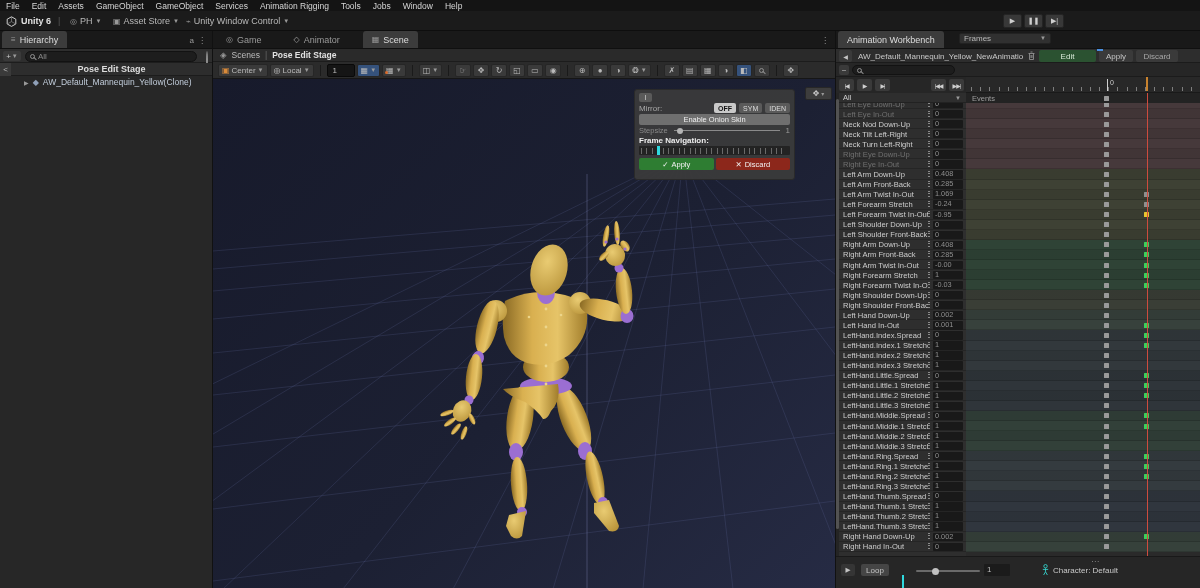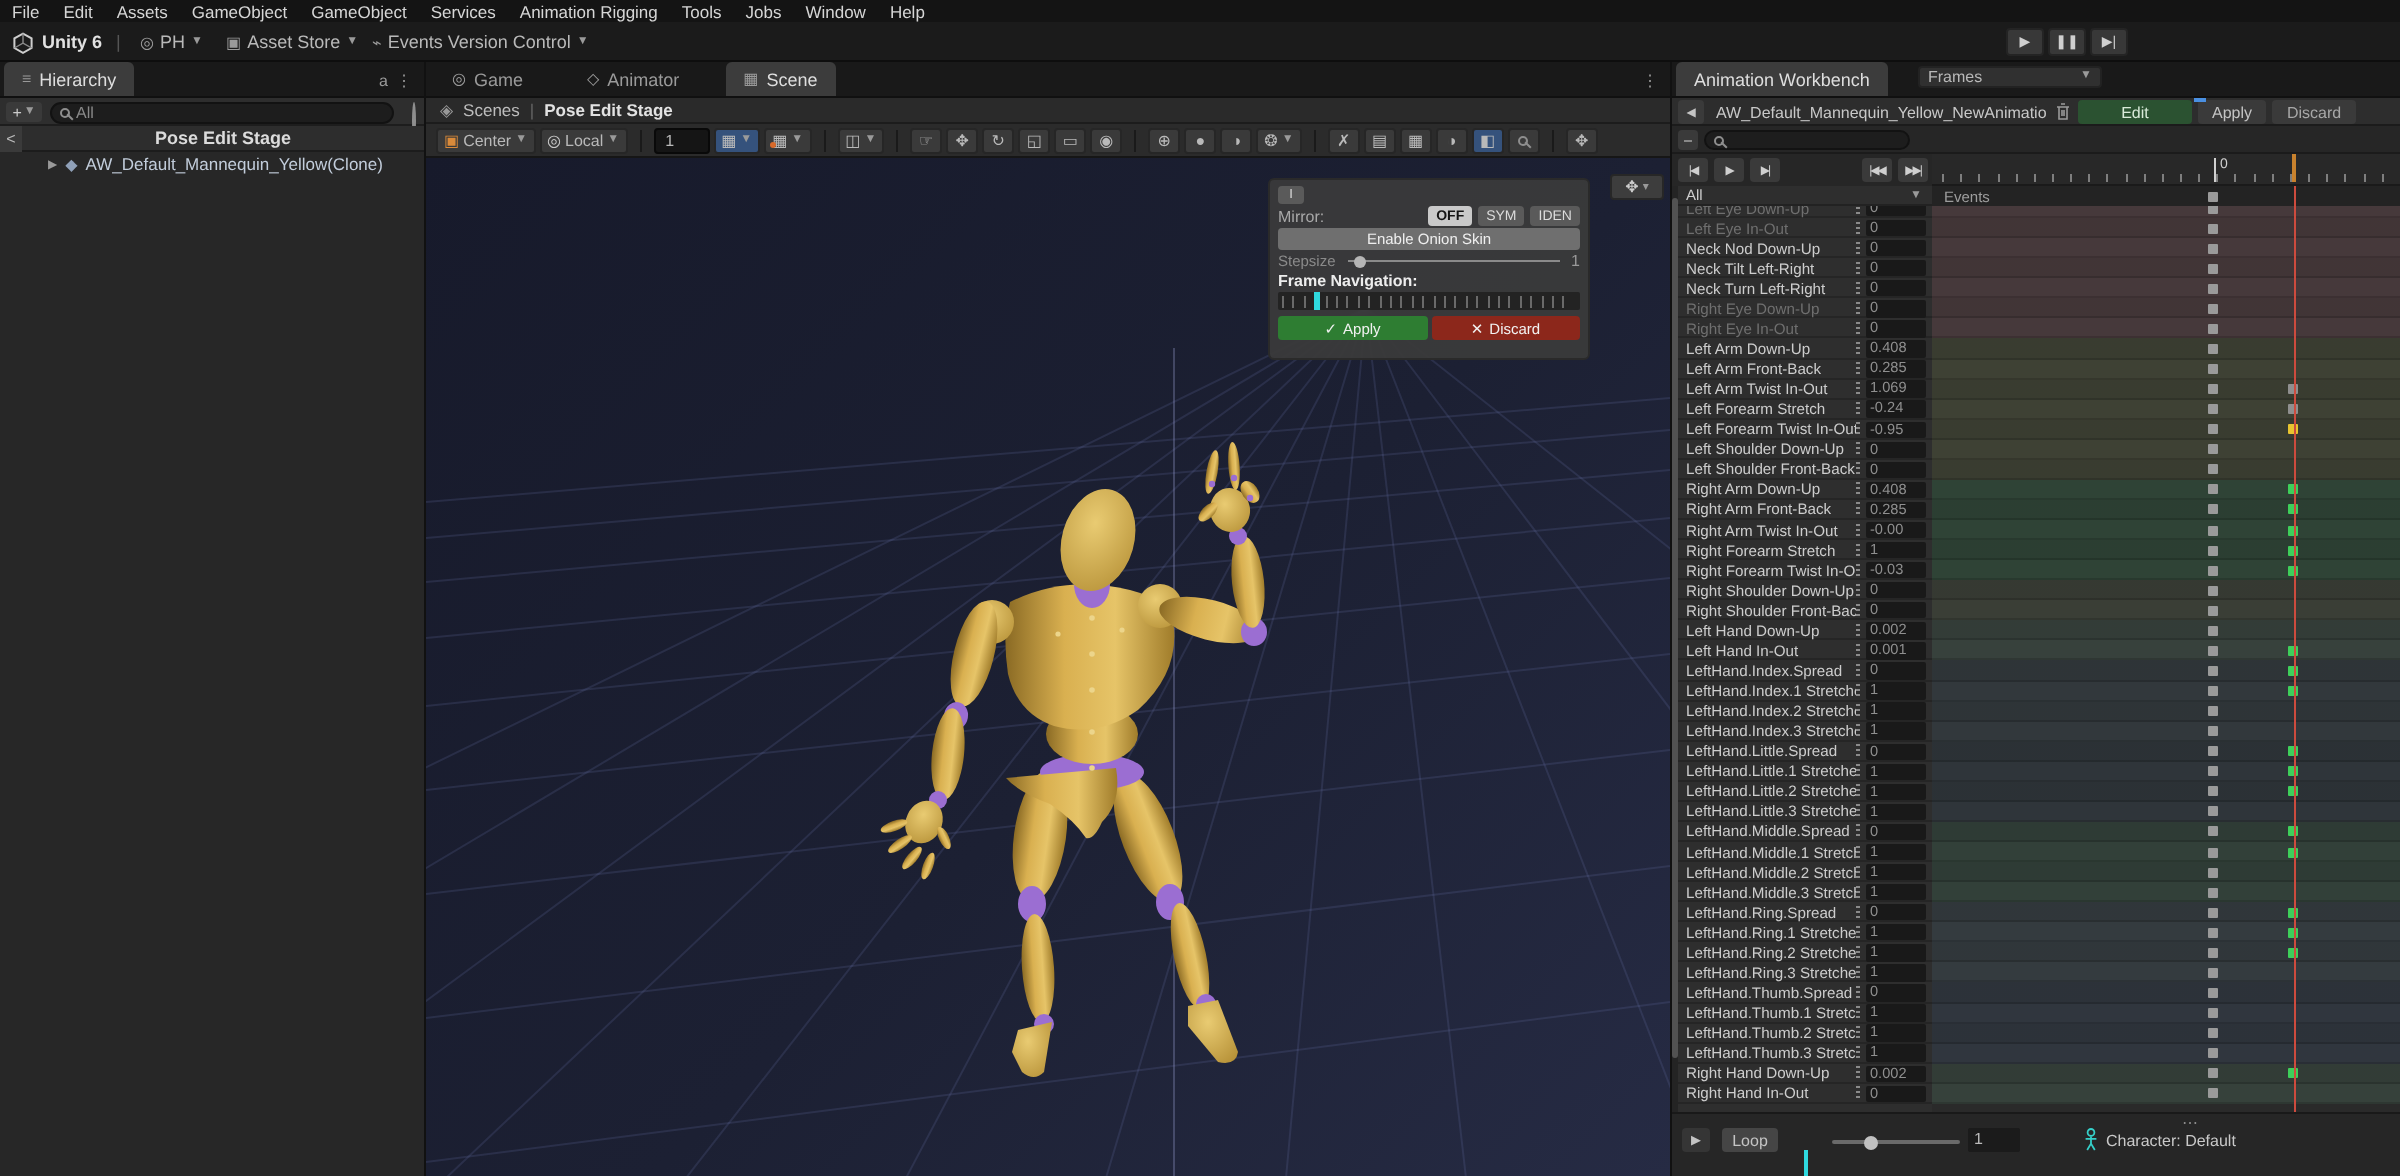--- a/index.html
+++ b/index.html
@@ -117,21 +117,21 @@
       <span>PH</span>
         <span class="caret">▼</span>
     </div>
     <div class="tb-item" style="left:113px;">
       <span class="tabicon">▣</span>
       <span>Asset Store</span>
         <span class="caret">▼</span>
     </div>
     <div class="tb-item" style="left:186px;">
       <span class="tabicon">⌁</span>
-      <span>Events Version Control</span>
+      <span>Unity Window Control</span>
         <span class="caret">▼</span>
     </div>
     <div id="play-controls">
         <div class="playbtn" style="left: 1003px;">▶</div>
         <div class="playbtn" style="left: 1024px;">❚❚</div>
         <div class="playbtn" style="left: 1045px;">▶|</div>
       </div>
   </div>
 
   <div id="hierarchy">

